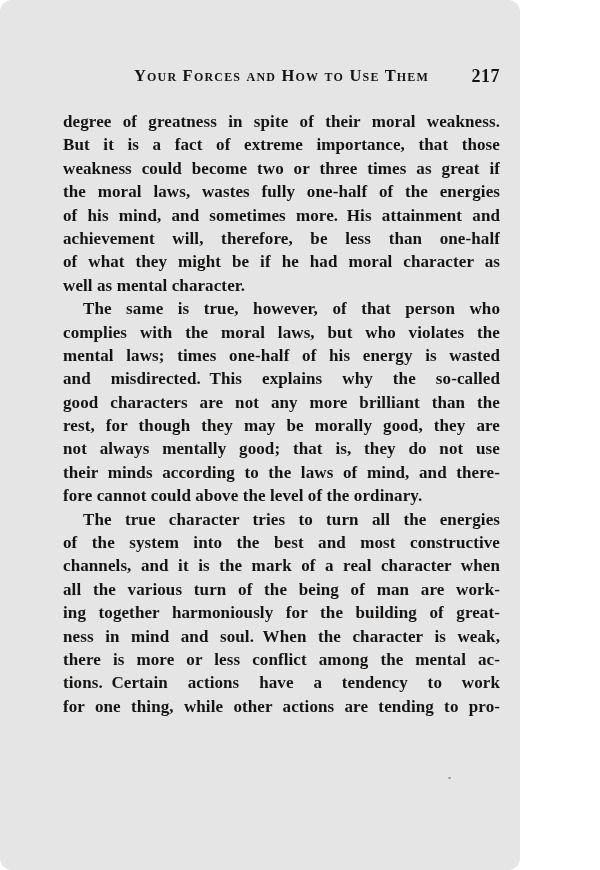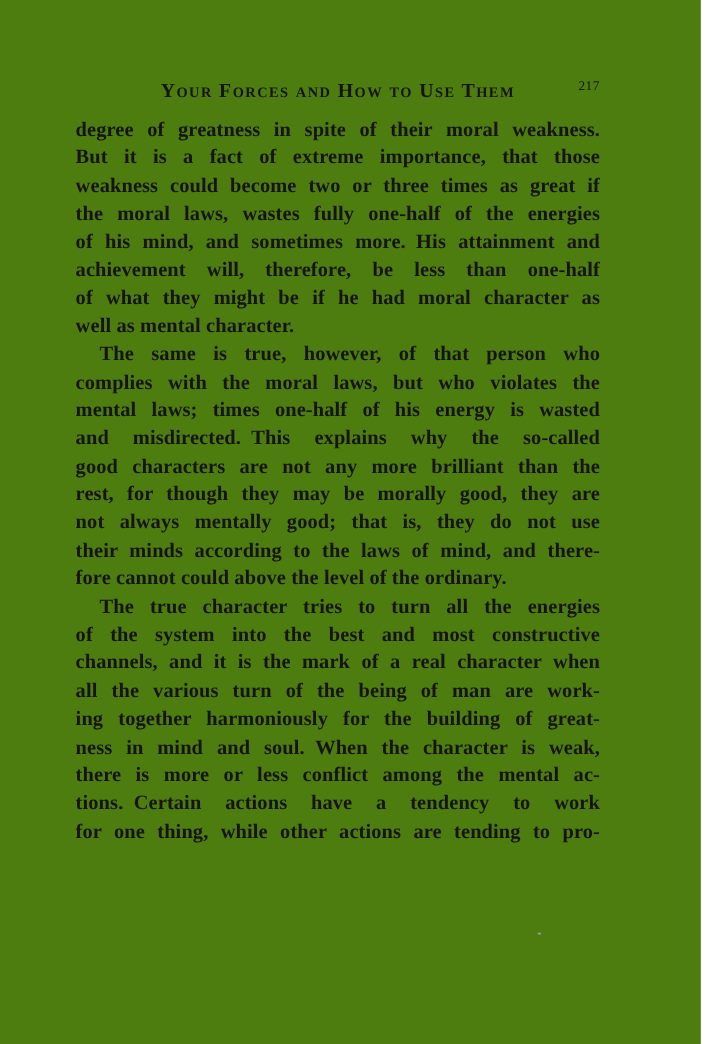--- a/index.html
+++ b/index.html
@@ -2,26 +2,27 @@
 <html><head>
 <meta charset="utf-8">
 <style>
   html, body {
     margin: 0;
     padding: 0;
     background: #ffffff;
   }
   .page {
     position: relative;
-    width: 584px;
+    width: 520px;
     height: 870px;
-    background: #4d7c0f;
+    background: #e5e5e5;
     overflow: hidden;
     font-family: "Liberation Serif", "DejaVu Serif", serif;
     color: #161412;
+    border-radius: 12px;
   }
   .content {
     position: absolute;
     left: 63px;
     top: 66px;
     width: 437px;
   }
   .running-head {
     position: relative;
     height: 20px;
@@ -31,25 +32,25 @@
     letter-spacing: 1.2px;
     text-align: center;
     white-space: nowrap;
   }
   .running-head .folio {
     position: absolute;
     right: 0;
     top: 0;
     font-variant: normal;
     letter-spacing: 0.5px;
-    font-size: 11px;
-    font-weight: 400;
+    font-size: 18px;
+    font-weight: 700;
   }
   .body-text {
-    margin-top: 10px;
+    margin-top: 24px;
   }
   .line {
     height: 23.4px;
     line-height: 23.4px;
     font-size: 17px;
     font-weight: 700;
     text-align: justify;
     text-align-last: justify;
     -moz-text-align-last: justify;
     text-justify: inter-word;

